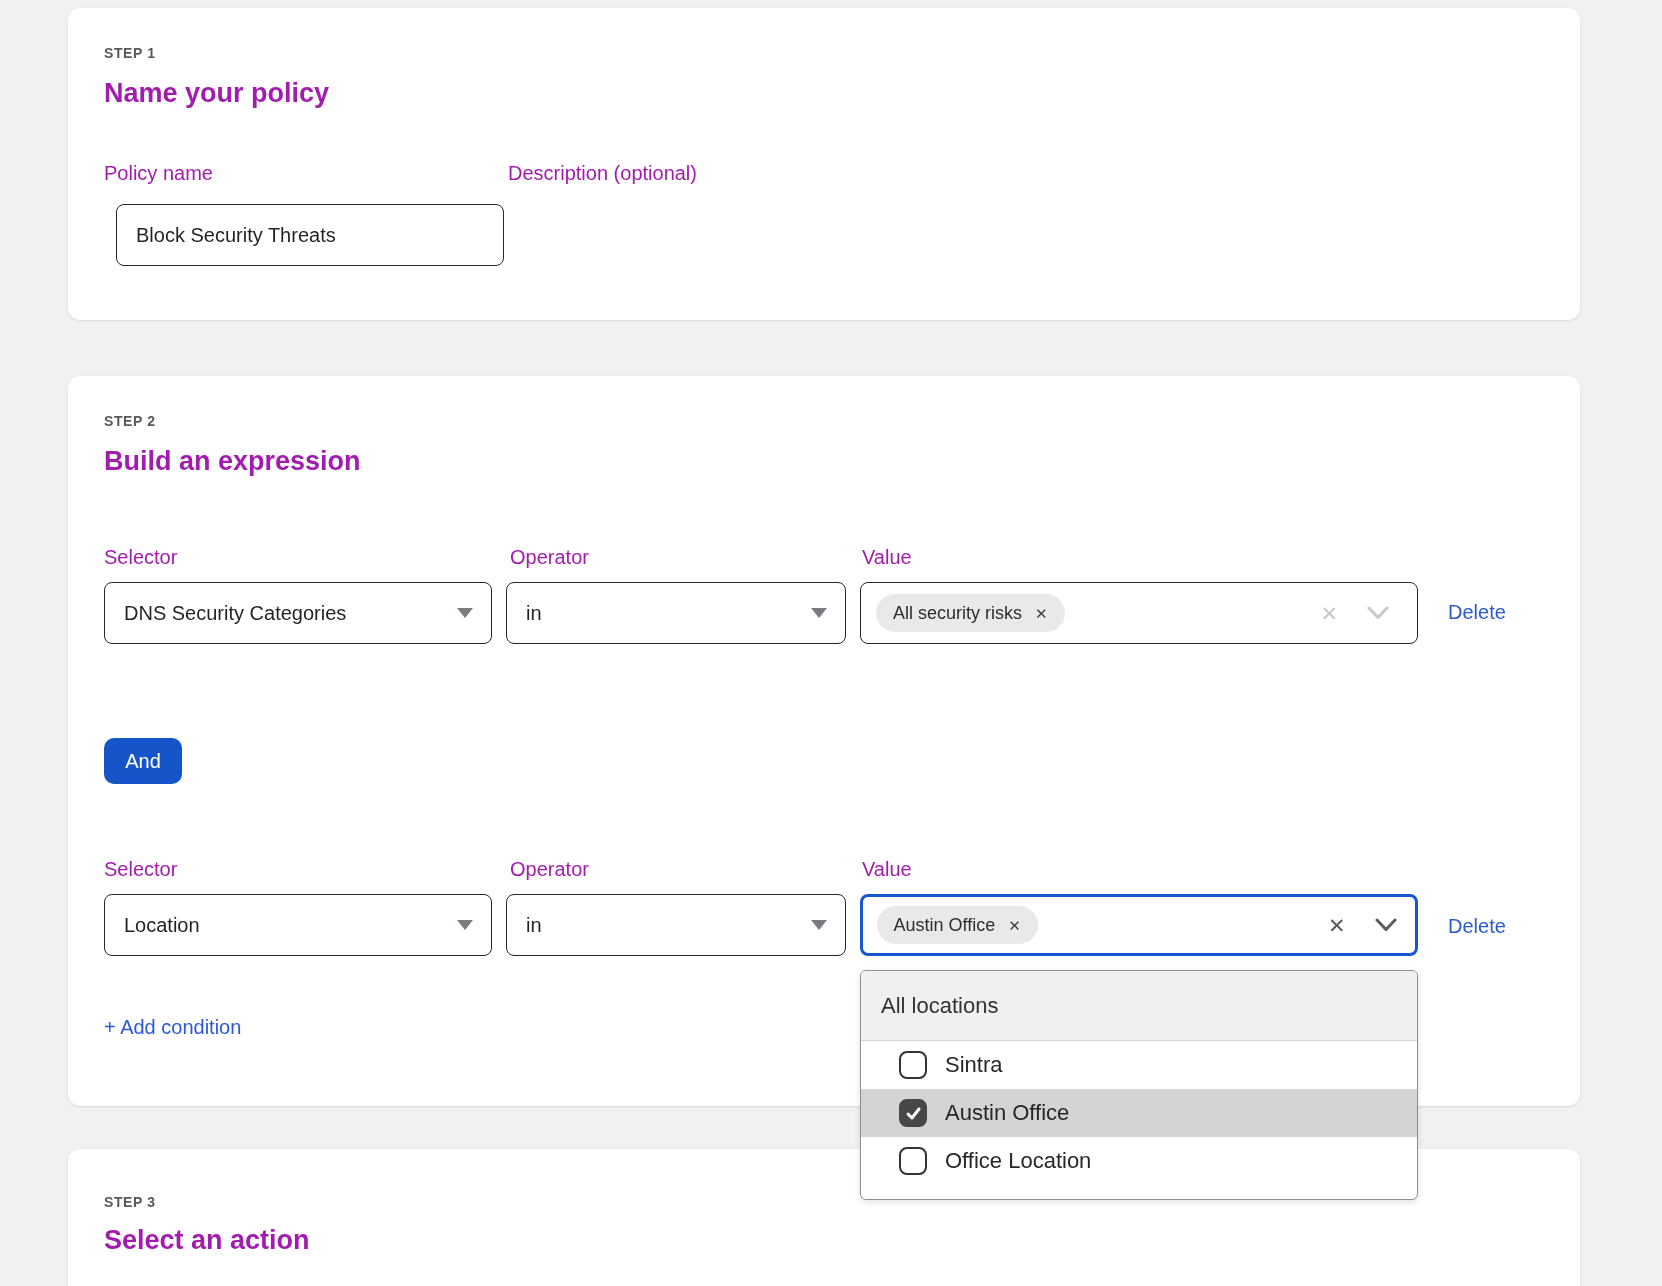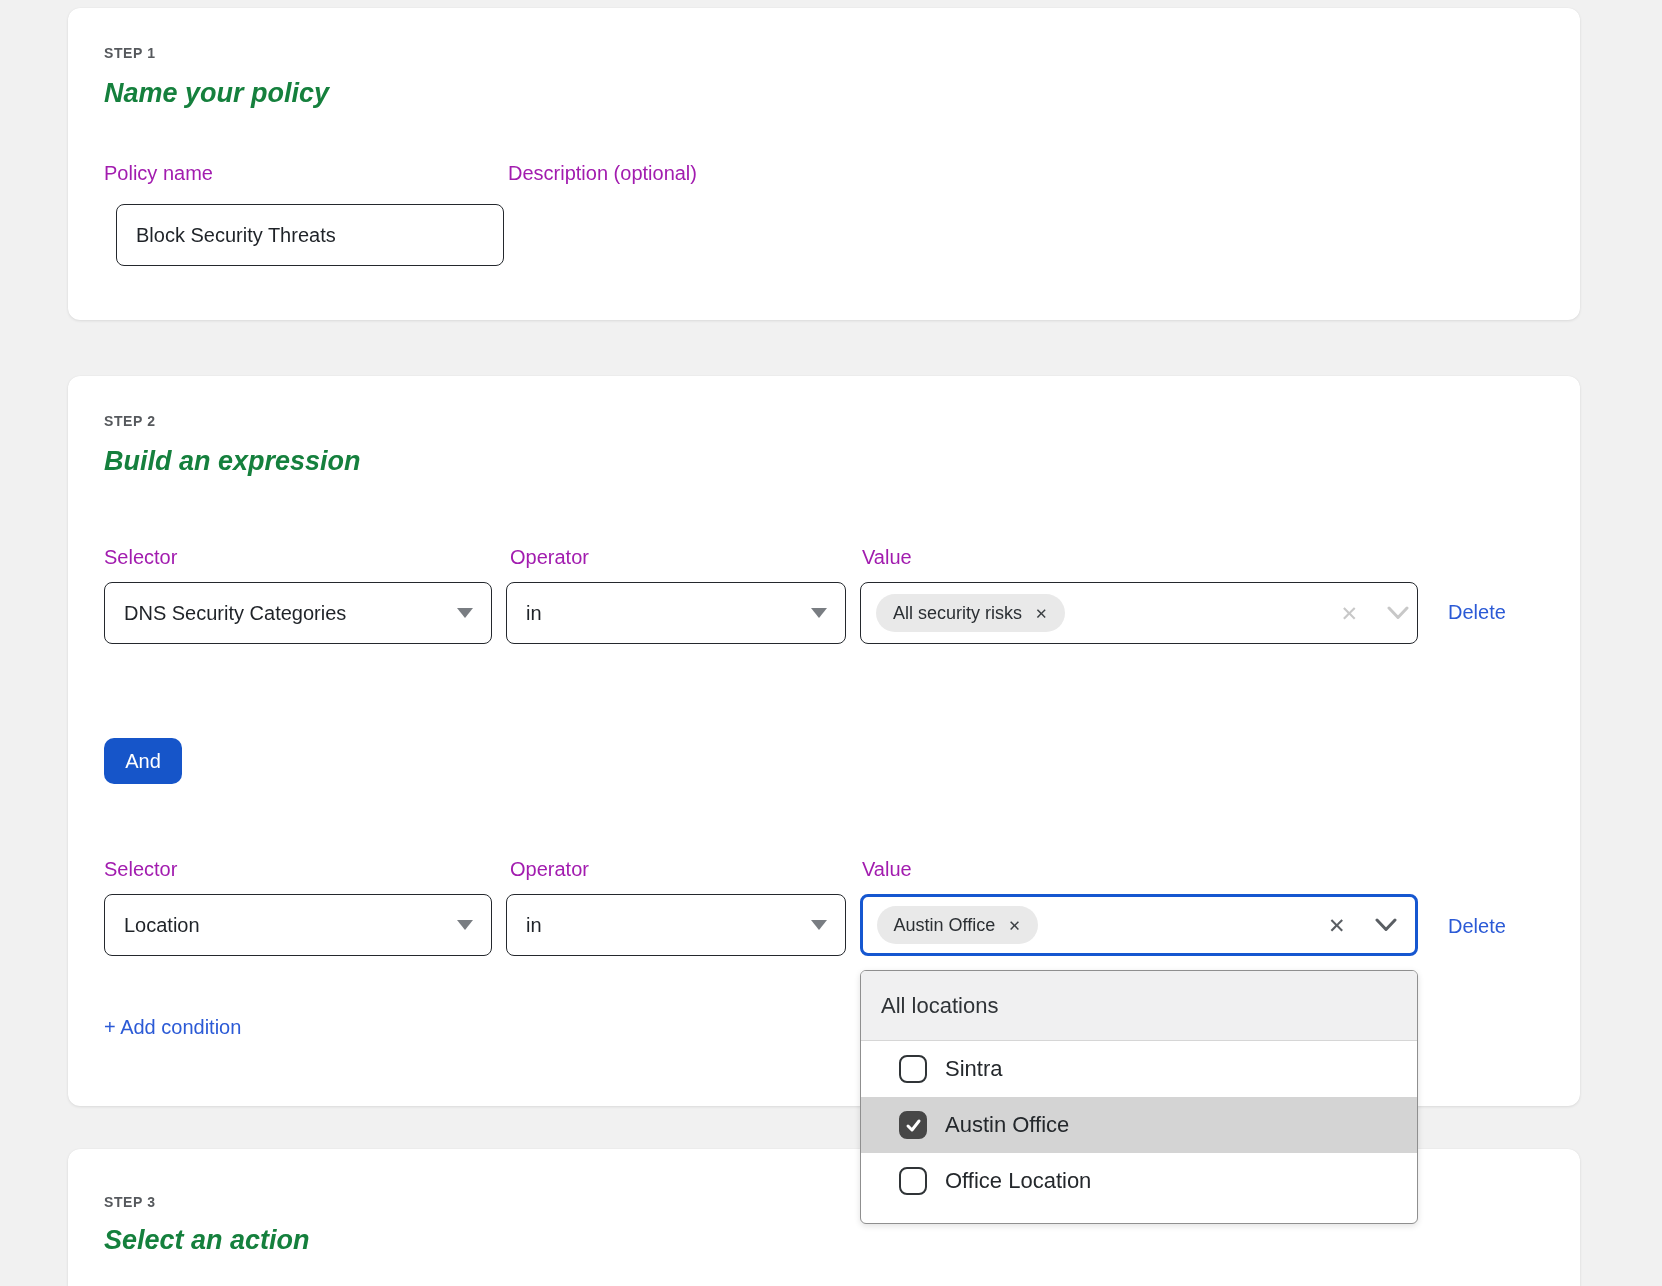--- a/index.html
+++ b/index.html
@@ -18,21 +18,21 @@
   .card1 { top:8px;    height:312px; }
   .card2 { top:376px;  height:730px; }
   .card3 { top:1149px; height:300px; }
 
   .abs { position:absolute; }
 
   .step-label {
     font-size:14px; font-weight:700; color:#56595d; letter-spacing:.6px; line-height:18px;
   }
   .card-title {
-    font-size:27px; font-weight:700; color:#15803d; line-height:34px;font-style:italic;
+    font-size:27px; font-weight:700; color:#a21caf; line-height:34px;
   }
   .field-label { font-size:20px; color:#a21caf; line-height:26px; }
 
   .text-input {
     position:absolute; height:62px; background:#fff;
     border:1.5px solid #24282d; border-radius:8px;
     font-family:inherit; font-size:20px; color:#1f2328; padding:0 19px;
     outline:none;
   }
 
@@ -45,21 +45,21 @@
   .select-box .select-value { font-size:20px; color:#1f2328; }
   .caret-down {
     width:0; height:0;
     border-left:8px solid transparent; border-right:8px solid transparent;
     border-top:10px solid #797d82;
   }
 
   .value-box {
     position:absolute; height:62px; background:#fff;
     border:1.5px solid #24282d; border-radius:8px;
-    display:flex; align-items:center; padding:0 8px 0 15px;
+    display:flex; align-items:center; padding:0 28px 0 15px;
   }
   .value-box.focused { border:3px solid #1657d0; padding:0 18.5px 0 13.5px; }
 
   .chip {
     display:inline-flex; align-items:center; gap:13px;
     height:38px; padding:0 17px; border-radius:20px;
     background:#e9e9e9; font-size:18px; color:#2b2f33; white-space:nowrap;
   }
   .chip-x { font-size:15px; font-weight:700; color:#3c4044; cursor:pointer; line-height:1; }
 
@@ -85,21 +85,21 @@
     background:#ffffff; border:1px solid #8f8f8f; border-radius:6px;
     box-shadow:0 2px 6px rgba(0,0,0,.12); z-index:30; overflow:hidden;
     padding-bottom:14px;
   }
   .dd-header {
     height:70px; background:#f0f0f1; border-bottom:1px solid #d6d6d6;
     display:flex; align-items:center; padding:0 20px;
     font-size:22px; color:#2f3337; cursor:pointer;
   }
   .dd-row {
-    height:56px; display:flex; align-items:center; padding:0 20px 0 38px;
+    height:48px; display:flex; align-items:center; padding:0 20px 0 38px;
     font-size:22px; color:#24282c; cursor:pointer; background:#ffffff;
   }
   .dd-row.highlighted { background:#d4d4d4; }
   .dd-row .opt-label { margin-left:18px; }
 
   .checkbox {
     width:28px; height:28px; border:2.5px solid #303437; border-radius:8px;
     background:#fff; flex:0 0 auto; display:flex; align-items:center; justify-content:center;
   }
   .checkbox.checked { background:#474747; border-color:#474747; }

